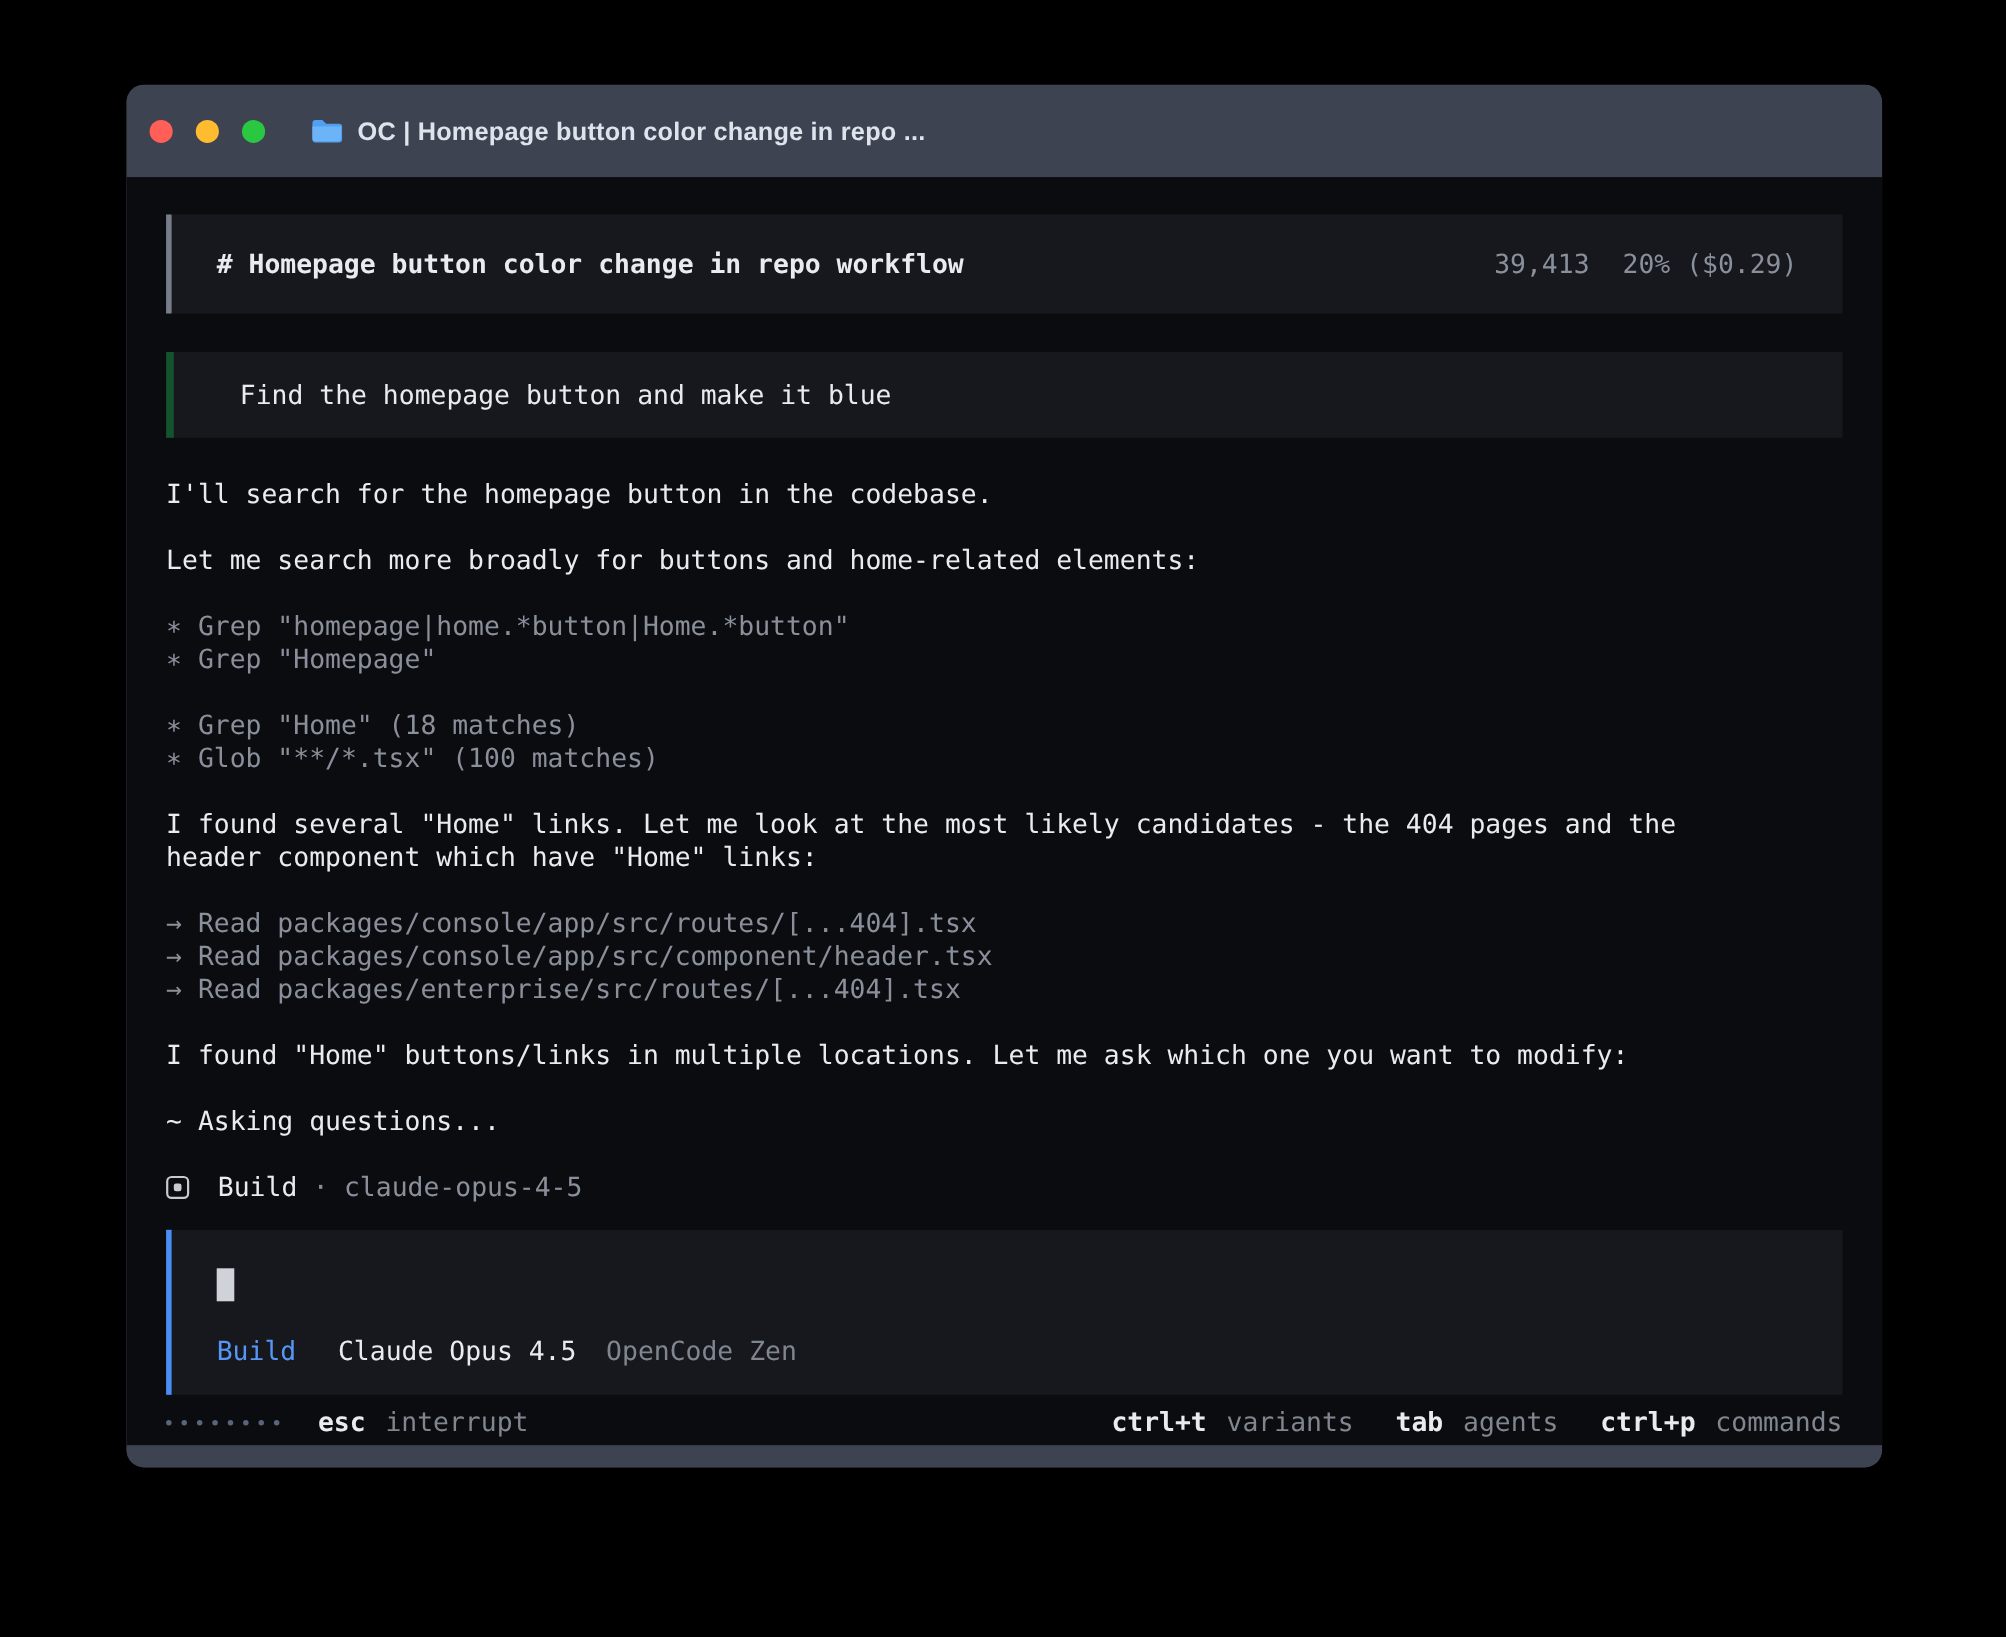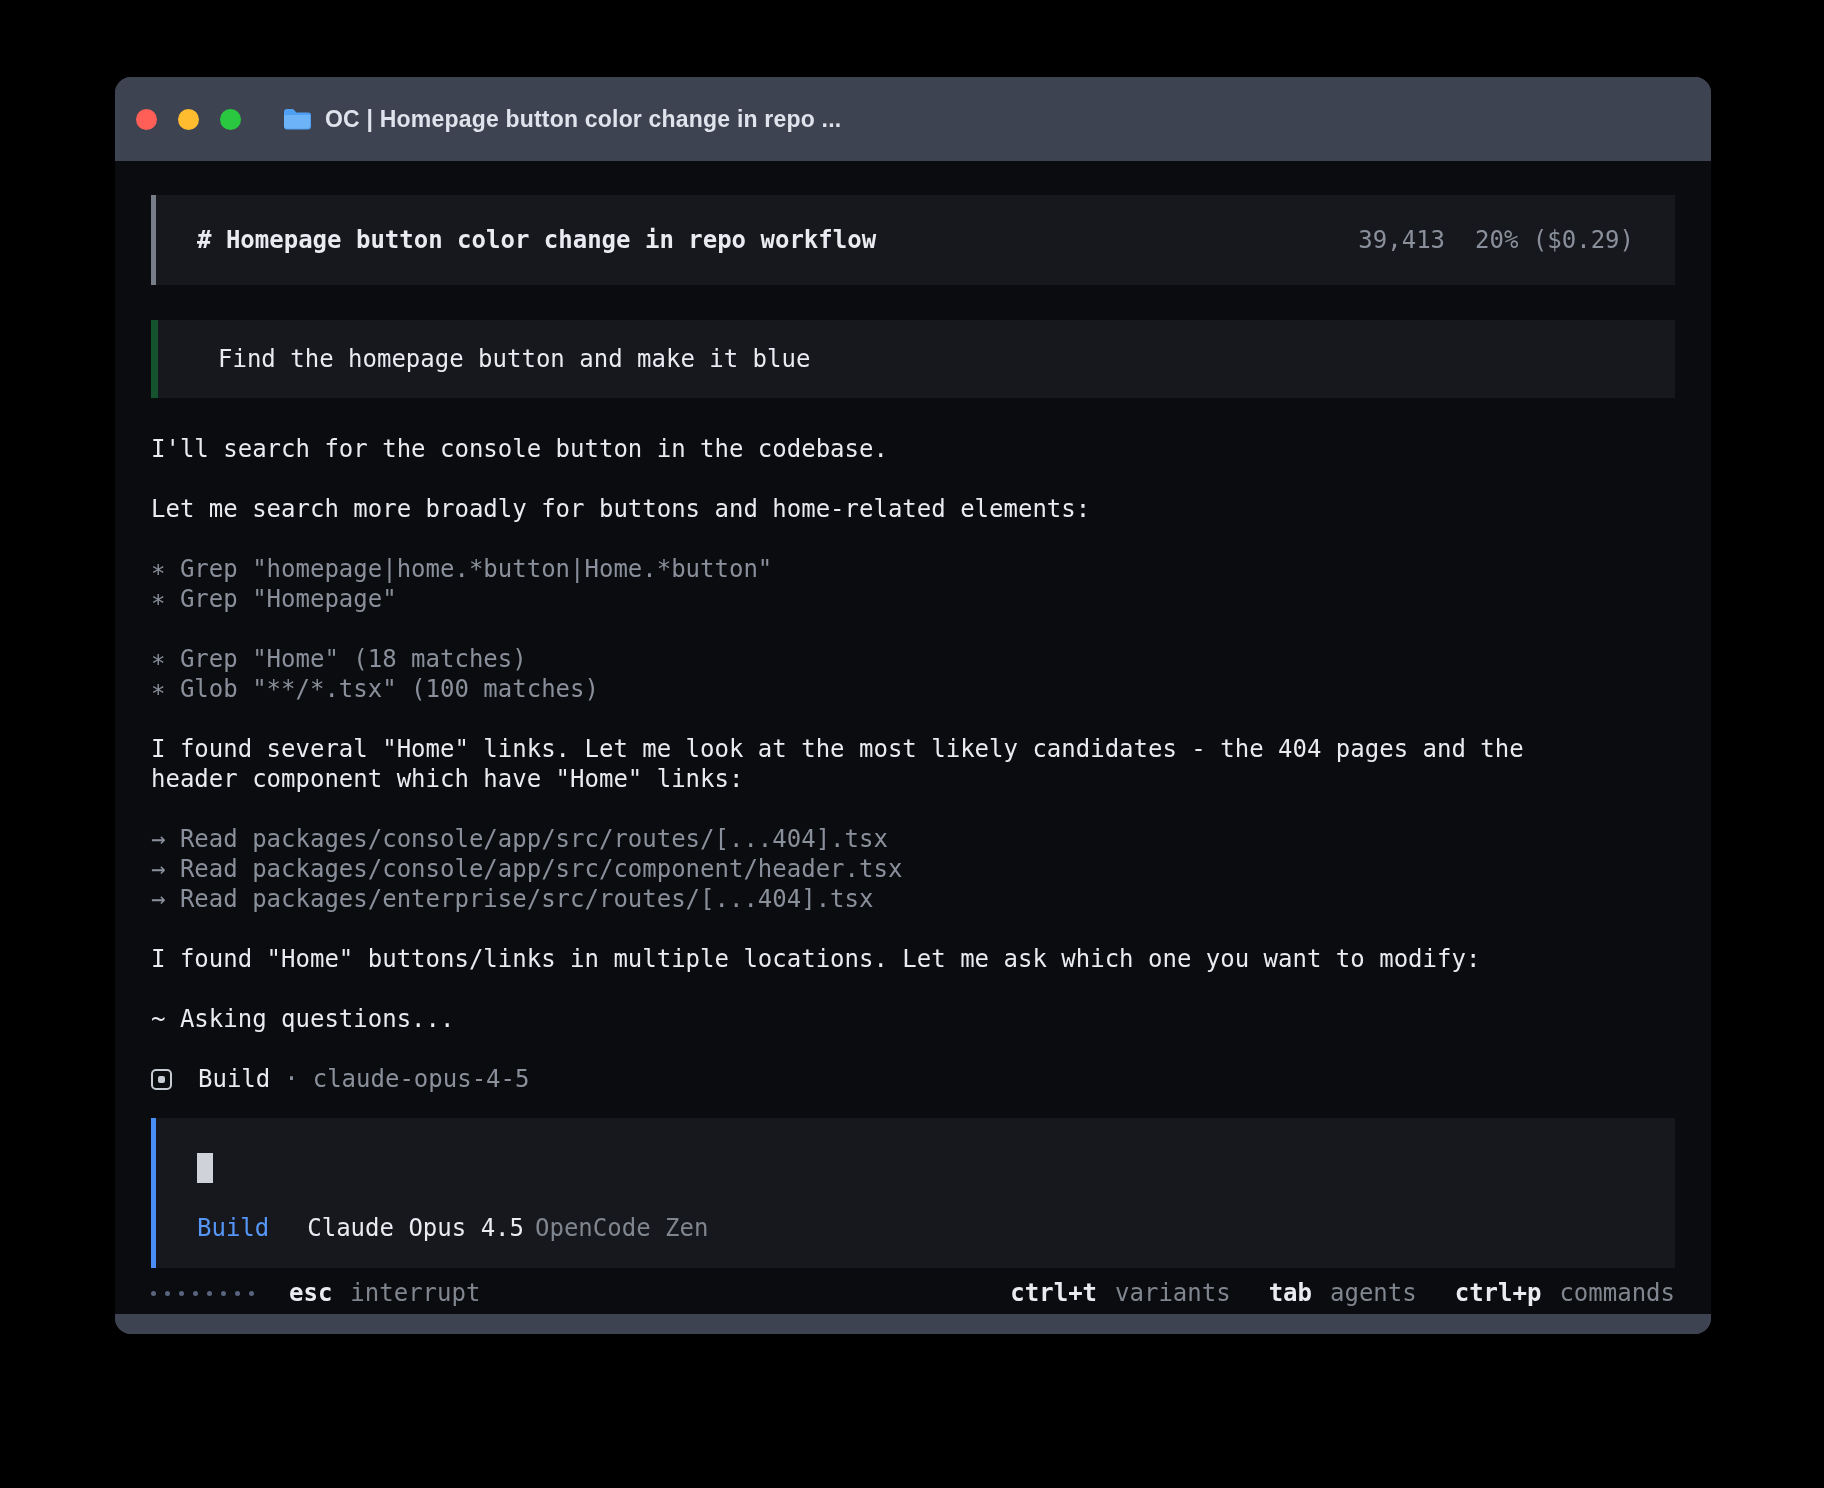--- a/index.html
+++ b/index.html
@@ -52,21 +52,21 @@
                      margin:-3.5px 0 0 -3.5px;background:#c6cad2;border-radius:2px;}
   .agent-name{color:#e9ebf1;margin-right:14px;}
   .agent-sep{color:#8a909b;margin-right:14px;}
   .agent-model{color:#8a909b;}
 
   .input-block{border-left:5px solid #4a8df5;padding:35px 41px 25px 41px;
                margin-bottom:10px;cursor:text;}
   .cursor{width:16px;height:30px;background:#cfd2d8;}
   .input-footer{margin-top:30px;display:flex;align-items:baseline;}
   .mode-label{color:#5596f6;margin-right:38px;}
-  .model-label{color:#e9ebf1;}
+  .model-label{color:#e9ebf1;margin-right:16px;}
   .provider-label{color:#80868f;margin-left:11px;}
 
   .statusbar{margin-top:auto;display:flex;justify-content:space-between;
              align-items:flex-end;}
   .sb-left{display:flex;align-items:center;gap:35px;}
   .spinner{display:flex;gap:9px;align-items:center;}
   .spinner .dot{width:5px;height:5px;border-radius:50%;background:#59647e;}
   .hint{display:flex;gap:18px;align-items:baseline;}
   .hint .key{color:#e9ebf1;font-weight:700;}
   .hint .lbl{color:#80868f;}
@@ -102,21 +102,21 @@
         <span>39,413</span>
         <span>20% ($0.29)</span>
       </span>
     </div>
 
     <div class="user-block block-bg">
       <span>Find the homepage button and make it blue</span>
     </div>
 
     <div class="transcript">
-      <div class="t-block para">I'll search for the console button in the codebase.</div>
+      <div class="t-block para">I'll search for the homepage button in the codebase.</div>
 
       <div class="t-block para">Let me search more broadly for buttons and home-related elements:</div>
 
       <div class="t-block">
         <div class="tool-line">∗ Grep "homepage|home.*button|Home.*button"</div>
         <div class="tool-line">∗ Grep "Homepage"</div>
       </div>
 
       <div class="t-block">
         <div class="tool-line">∗ Grep "Home" (18 matches)</div>

